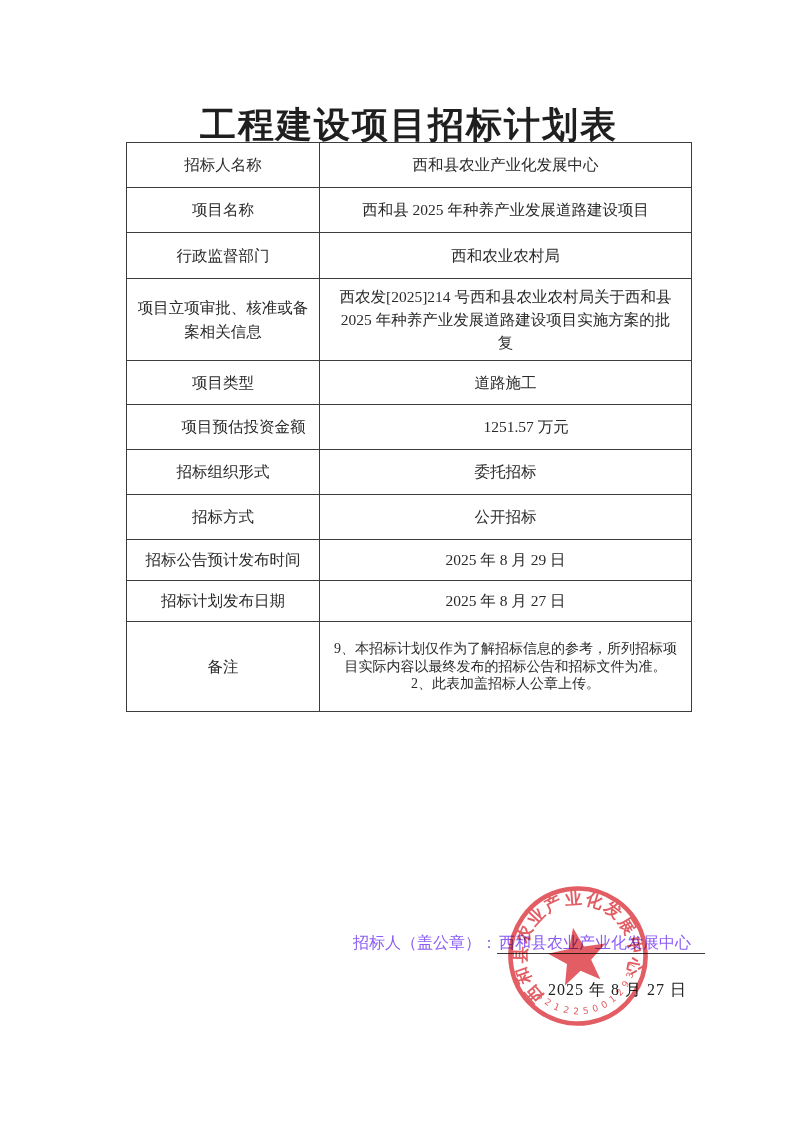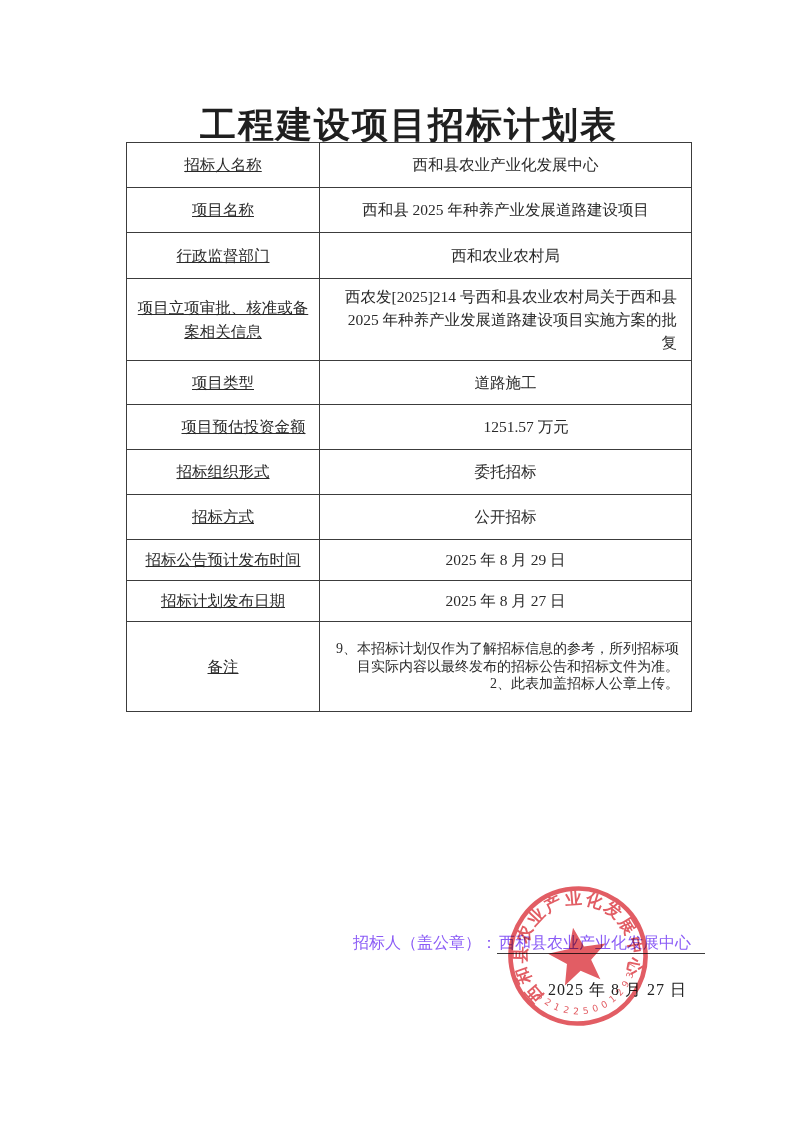--- a/index.html
+++ b/index.html
@@ -17,23 +17,23 @@
     position:absolute;left:126px;top:142px;width:566px;
     border-collapse:collapse;table-layout:fixed;
   }
   table.main td{
     border:1.5px solid #3c3c3c;
     font-size:15.5px;line-height:1.5;
     vertical-align:middle;
     padding:2px 6px;
     word-break:break-all;
   }
-  td.lbl{width:180px;text-align:center;padding:2px 10px;text-decoration:underline;}
+  td.lbl{width:180px;text-align:center;padding:2px 10px;}
   td.val{text-align:center;}
-  td.val.left{text-align:right;padding:4px 14px;}
+  td.val.left{text-align:center;padding:4px 14px;}
   tr.r1 td{height:40px;}
   tr.r2 td{height:40px;}
   tr.r3 td{height:41px;}
   tr.r4 td{height:73px;}
   tr.r5 td{height:248px;}
   tr.r6 td{height:39px;}
   tr.r7 td{height:40px;padding-left:47px;}
   tr.r8 td{height:40px;}
   tr.r9 td{height:40px;}
   tr.r10 td{height:36px;}

